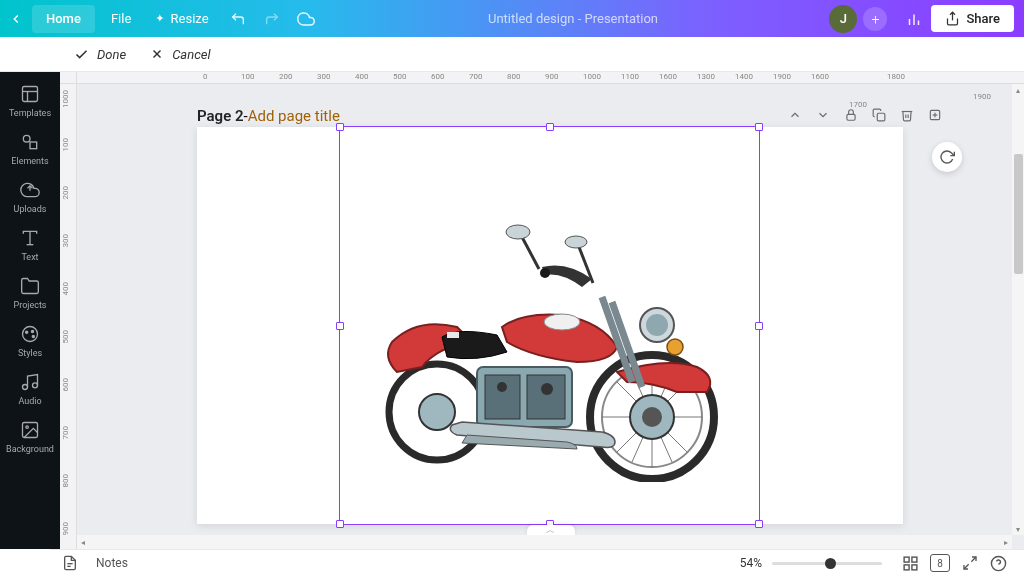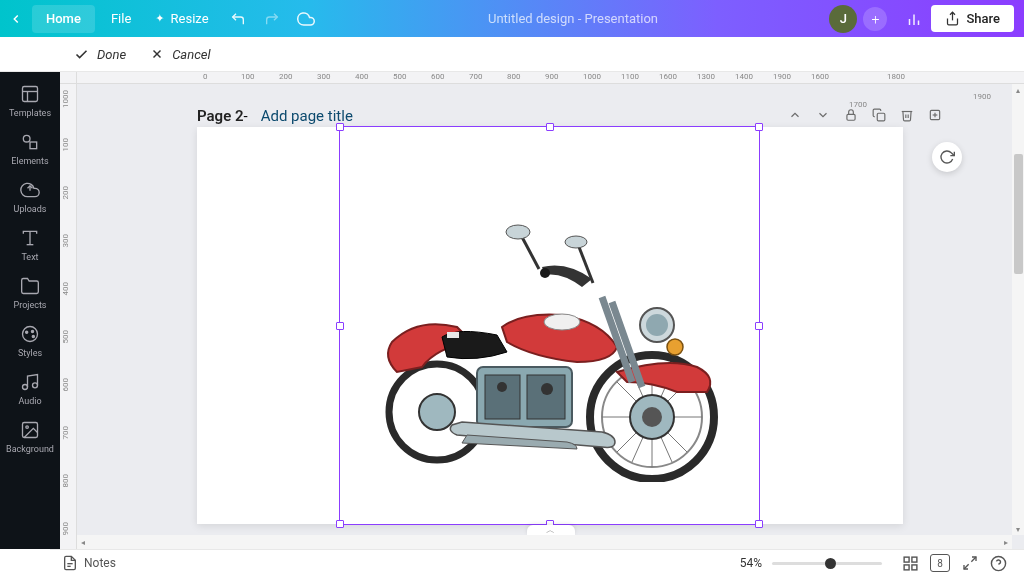--- a/index.html
+++ b/index.html
@@ -35,36 +35,36 @@
 .ruler-h .tick { position:absolute; top:0; }
 .scrollbar-v { position:absolute; right:0; top:12px; bottom:14px; width:12px; background:#f5f5f5; }
 .scrollbar-v .arrow { height:12px; display:flex; align-items:center; justify-content:center; font-size:8px; color:#888; cursor:pointer; }
 .scrollbar-v .thumb { position:absolute; right:1px; width:9px; background:#c8c8c8; border-radius:2px; cursor:pointer; }
 .scrollbar-h { position:absolute; left:0; right:12px; bottom:0; height:14px; background:#f5f5f5; }
 .scrollbar-h .arrow { position:absolute; width:12px; height:14px; display:flex; align-items:center; justify-content:center; font-size:8px; color:#888; cursor:pointer; }
 
 .canvas-inner { position:absolute; top:12px; left:0; right:12px; bottom:14px; overflow:hidden; }
 .page-header { position:absolute; top:22px; left:120px; right:70px; height:20px; display:flex; align-items:center; font-size:15px; }
 .page-lbl { color:#222; font-weight:600; }
-.page-title-ph { color:#0c4a6e; margin-left:13px; cursor:text; }
+.page-title-ph { color:#a16207; margin-left:0; cursor:text; }
 .page-actions { margin-left:auto; display:flex; gap:14px; color:#6b6b6b; }
 .page-actions span { cursor:pointer; font-size:14px; }
 
 .slide { position:absolute; top:43px; left:120px; width:706px; height:397px; background:#fff; box-shadow:0 2px 8px rgba(0,0,0,0.1); }
 .selection { position:absolute; top:42px; left:262px; width:421px; height:399px; border:1px solid #8b3dff; pointer-events:none; }
 .selection .handle { position:absolute; width:8px; height:8px; background:#fff; border:1px solid #8b3dff; border-radius:1px; }
 .h-tl{top:-4px;left:-4px}.h-tr{top:-4px;right:-4px}.h-bl{bottom:-4px;left:-4px}.h-br{bottom:-4px;right:-4px}
 .h-t{top:-4px;left:50%;margin-left:-4px}.h-b{bottom:-4px;left:50%;margin-left:-4px}
 .h-l{left:-4px;top:50%;margin-top:-4px}.h-r{right:-4px;top:50%;margin-top:-4px}
 
 .refresh-float { position:absolute; top:58px; right:50px; width:30px; height:30px; background:#fff; border-radius:50%; box-shadow:0 2px 6px rgba(0,0,0,0.15); display:flex; align-items:center; justify-content:center; cursor:pointer; color:#555; }
 .tray-tab { position:absolute; bottom:14px; left:50%; transform:translateX(-50%); width:48px; height:10px; background:#fff; border-radius:6px 6px 0 0; box-shadow:0 -1px 4px rgba(0,0,0,0.1); display:flex; align-items:center; justify-content:center; font-size:9px; color:#999; cursor:pointer; }
 
 .bottombar { position:absolute; bottom:0; left:50px; right:0; height:27px; background:#fff; border-top:1px solid #e8e8e8; display:flex; align-items:center; padding:0 12px; font-size:12px; color:#555; }
-.notes-btn { display:flex; align-items:center; gap:6px; cursor:pointer; }
+.notes-btn { display:flex; align-items:center; gap:18px; cursor:pointer; }
 .bb-spacer { flex:1; }
 .zoom-lbl { margin-right:10px; color:#333; }
 .zoom-slider { width:110px; height:3px; background:#ddd; border-radius:2px; position:relative; margin-right:14px; cursor:pointer; }
 .zoom-knob { position:absolute; top:-4px; width:11px; height:11px; background:#333; border-radius:50%; }
 .bb-icn { width:28px; display:flex; justify-content:center; cursor:pointer; color:#555; }
 .page-ind { width:20px; height:18px; border:1.5px solid #555; border-radius:3px; display:flex; align-items:center; justify-content:center; font-size:10px; margin:0 6px; cursor:pointer; position:relative; }
 
 .moto { position:absolute; top:90px; left:170px; width:372px; height:265px; }
 </style>
 </head>

